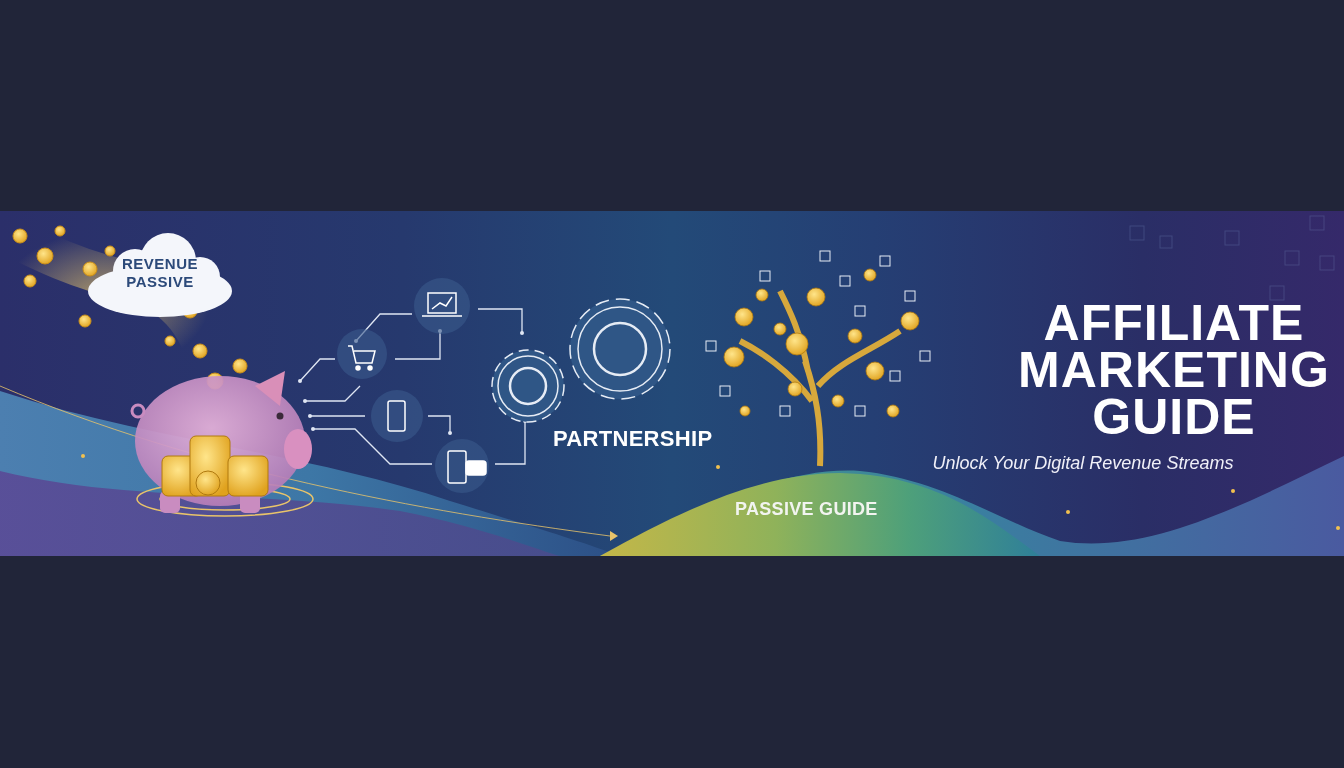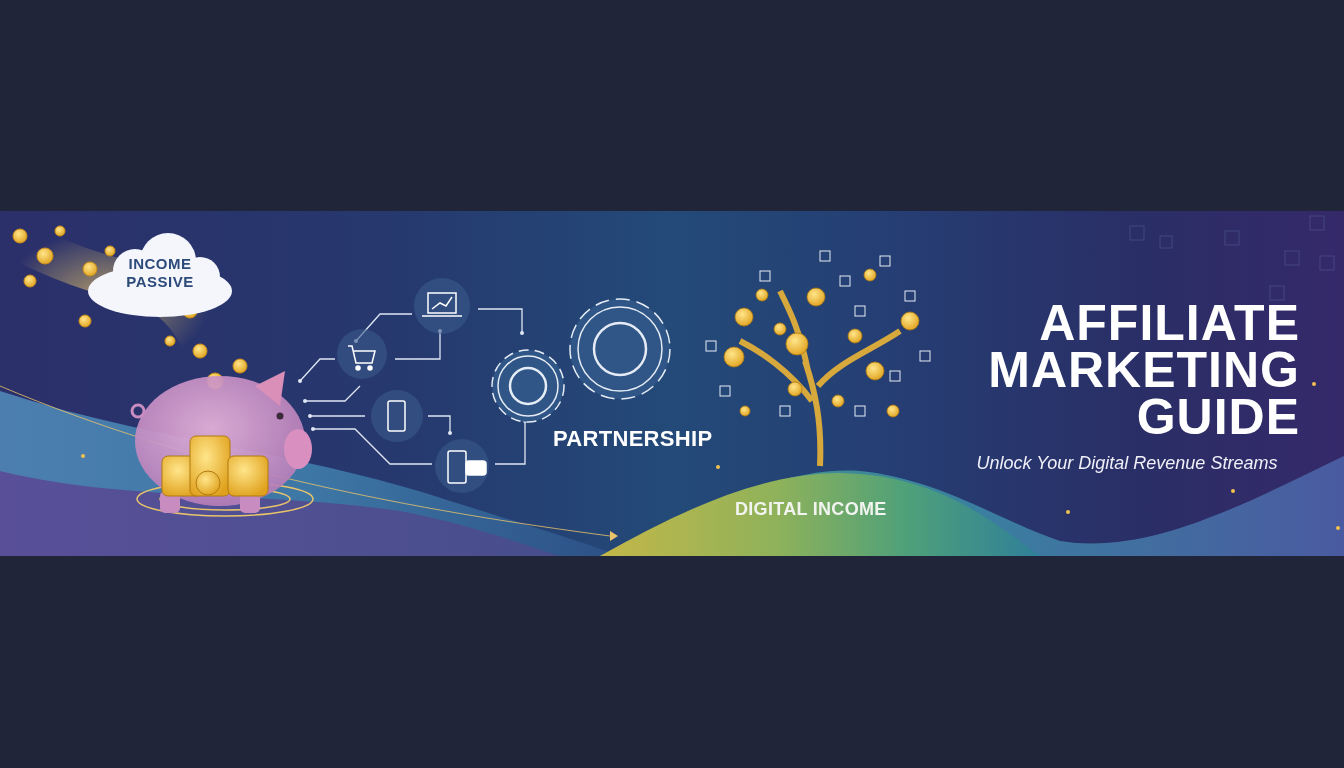--- a/index.html
+++ b/index.html
@@ -3,23 +3,23 @@
 <meta charset="utf-8">
 <style>
   html, body { margin:0; padding:0; }
   body { width:1344px; height:768px; background:#212539; overflow:hidden; position:relative; font-family:"Liberation Sans", sans-serif; }
   .banner { position:absolute; left:0; top:211px; width:1344px; height:345px; overflow:hidden;
     background: linear-gradient(90deg, #2b2f6a 0%, #26396e 30%, #234a78 50%, #253f74 65%, #2a2e66 85%, #35296a 100%); }
   .layer { position:absolute; left:0; top:0; width:1344px; height:345px; }
   .cloud-label { position:absolute; left:95px; top:255px; width:130px; text-align:center; color:#2c4a7a; font-weight:bold; font-size:15px; line-height:18px; letter-spacing:0.5px; }
   .partnership { position:absolute; left:553px; top:426px; color:#fff; font-weight:bold; font-size:22px; letter-spacing:0.3px; }
   .passive { position:absolute; left:735px; top:499px; color:#f2f4f0; font-weight:bold; font-size:18px; letter-spacing:0.3px; }
-  .title { position:absolute; left:960px; top:300px; width:340px; text-align:right; color:#fff; font-weight:bold; font-size:50px; line-height:47px; letter-spacing:1px; }
+  .title { position:absolute; left:1004px; top:300px; width:340px; text-align:center; color:#fff; font-weight:bold; font-size:50px; line-height:47px; letter-spacing:1px; }
   .title div { white-space:nowrap; }
-  .tagline { position:absolute; left:962px; top:453px; width:330px; text-align:center; color:#f0f0f8; font-style:italic; font-size:18px; }
+  .tagline { position:absolute; left:918px; top:453px; width:330px; text-align:center; color:#f0f0f8; font-style:italic; font-size:18px; }
 </style>
 </head>
 <body>
 
 <div class="banner">
   <svg class="layer" viewBox="0 0 1344 345" xmlns="http://www.w3.org/2000/svg">
     <defs>
       <linearGradient id="waveL" x1="0" y1="0" x2="1" y2="0">
         <stop offset="0" stop-color="#4c7fb0"></stop>
         <stop offset="0.5" stop-color="#3d77a6"></stop>
@@ -210,24 +210,24 @@
       <circle cx="1068" cy="301" r="2"></circle>
         <circle cx="1233" cy="280" r="2"></circle>
         <circle cx="1314" cy="173" r="2"></circle>
       <circle cx="1338" cy="317" r="2"></circle>
         <circle cx="718" cy="256" r="2"></circle>
         <circle cx="83" cy="245" r="2"></circle>
     </g>
   </svg>
 
   <div class="cloud-label" style="top:44px">
-    <div>INCOME</div>
+    <div>REVENUE</div>
     <div>PASSIVE</div>
   </div>
   <div class="partnership" style="top:215px">PARTNERSHIP</div>
-  <div class="passive" style="top:288px">DIGITAL INCOME</div>
+  <div class="passive" style="top:288px">PASSIVE GUIDE</div>
   <div class="title" style="top:89px">
     <div>AFFILIATE</div>
     <div>MARKETING</div>
     <div>GUIDE</div>
   </div>
   <div class="tagline" style="top:242px">Unlock Your Digital Revenue Streams</div>
 </div>
 
 </body></html>

